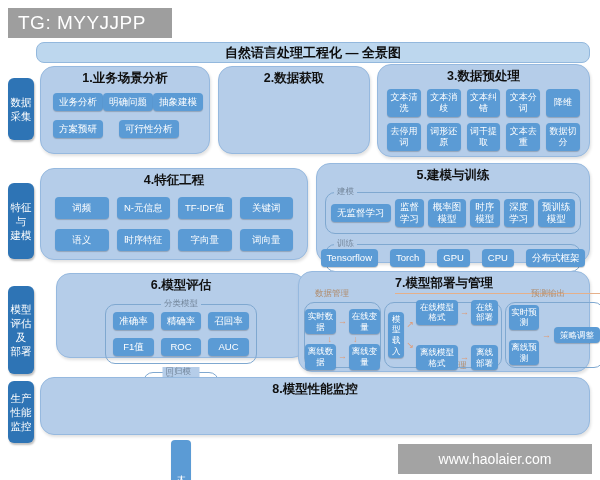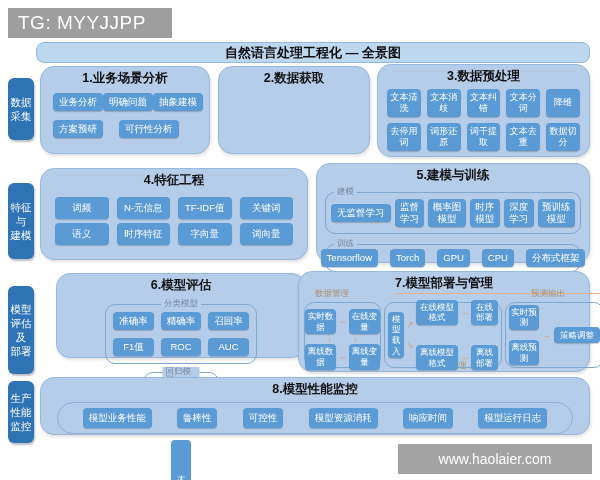--- a/index.html
+++ b/index.html
@@ -58,21 +58,21 @@
   .ar{color:#e09a74;font-size:9px;line-height:1;flex:none;}
   
   .c1-rows{display:flex;flex-direction:column;gap:9px;padding:6px 12px 0;}
   .c1-row{display:flex;justify-content:space-between;}
   .c1-row2{display:flex;gap:16px;}
   .c2-cols{display:flex;justify-content:space-between;padding:6px 10px 0;height:58px;}
   .c2-col{display:flex;flex-direction:column;justify-content:space-between;}
   .c2-mid{display:flex;flex-direction:column;justify-content:center;}
   .c3-grid{display:grid;grid-template-columns:repeat(5,1fr);gap:6px 6px;padding:4px 9px 0;}
   .c3-grid .chip{height:28px;font-size:9px;}
-  .c4-rows{display:flex;flex-direction:column;gap:4px;padding:8px 14px 0;}
+  .c4-rows{display:flex;flex-direction:column;gap:10px;padding:8px 14px 0;}
   .c4-row{display:flex;justify-content:space-between;gap:8px;}
   .c4-row .chip{height:22px;flex:1;}
   .c5-grp1{margin:8px 8px 0;height:42px;display:flex;align-items:center;gap:4px;padding:0 5px;}
   .c5-grp2{margin:10px 8px 0;height:28px;display:flex;align-items:center;justify-content:center;gap:12px;}
   .c6-body{display:flex;gap:8px;align-items:center;padding:10px 10px 16px;flex-direction:column;}
   .c6-grid1{display:grid;grid-template-columns:repeat(3,1fr);gap:8px 7px;padding:7px;}
   .c6-grid2{display:grid;grid-template-columns:repeat(2,1fr);gap:8px 6px;padding:7px 5px;}
   .vchip{
     background:#5b9bd5;border-radius:4px;color:#fff;font-size:9.5px;
     writing-mode:vertical-lr;text-orientation:upright;letter-spacing:2px;
@@ -268,23 +268,15 @@
         <span class="chip ml c7-chip" style="width:30px">离线预测</span>
       </span>
       <span class="ar">→</span>
       <span class="chip nowrap c7-chip">策略调整</span>
     </div>
   </div>
 </div>
 
 <div class="cont" style="left:40px;top:377px;width:550px;height:58px">
   <div class="sec-title">8.模型性能监控</div>
-  <div class="c8-pill">
-    <span class="chip nowrap">模型业务性能</span>
-    <span class="chip nowrap">鲁棒性</span>
-    <span class="chip nowrap">可控性</span>
-    <span class="chip nowrap">模型资源消耗</span>
-    <span class="chip nowrap">响应时间</span>
-    <span class="chip nowrap">模型运行日志</span>
-  </div>
 </div>
 
 <div class="watermark">www.haolaier.com</div>
 
 </body></html>

